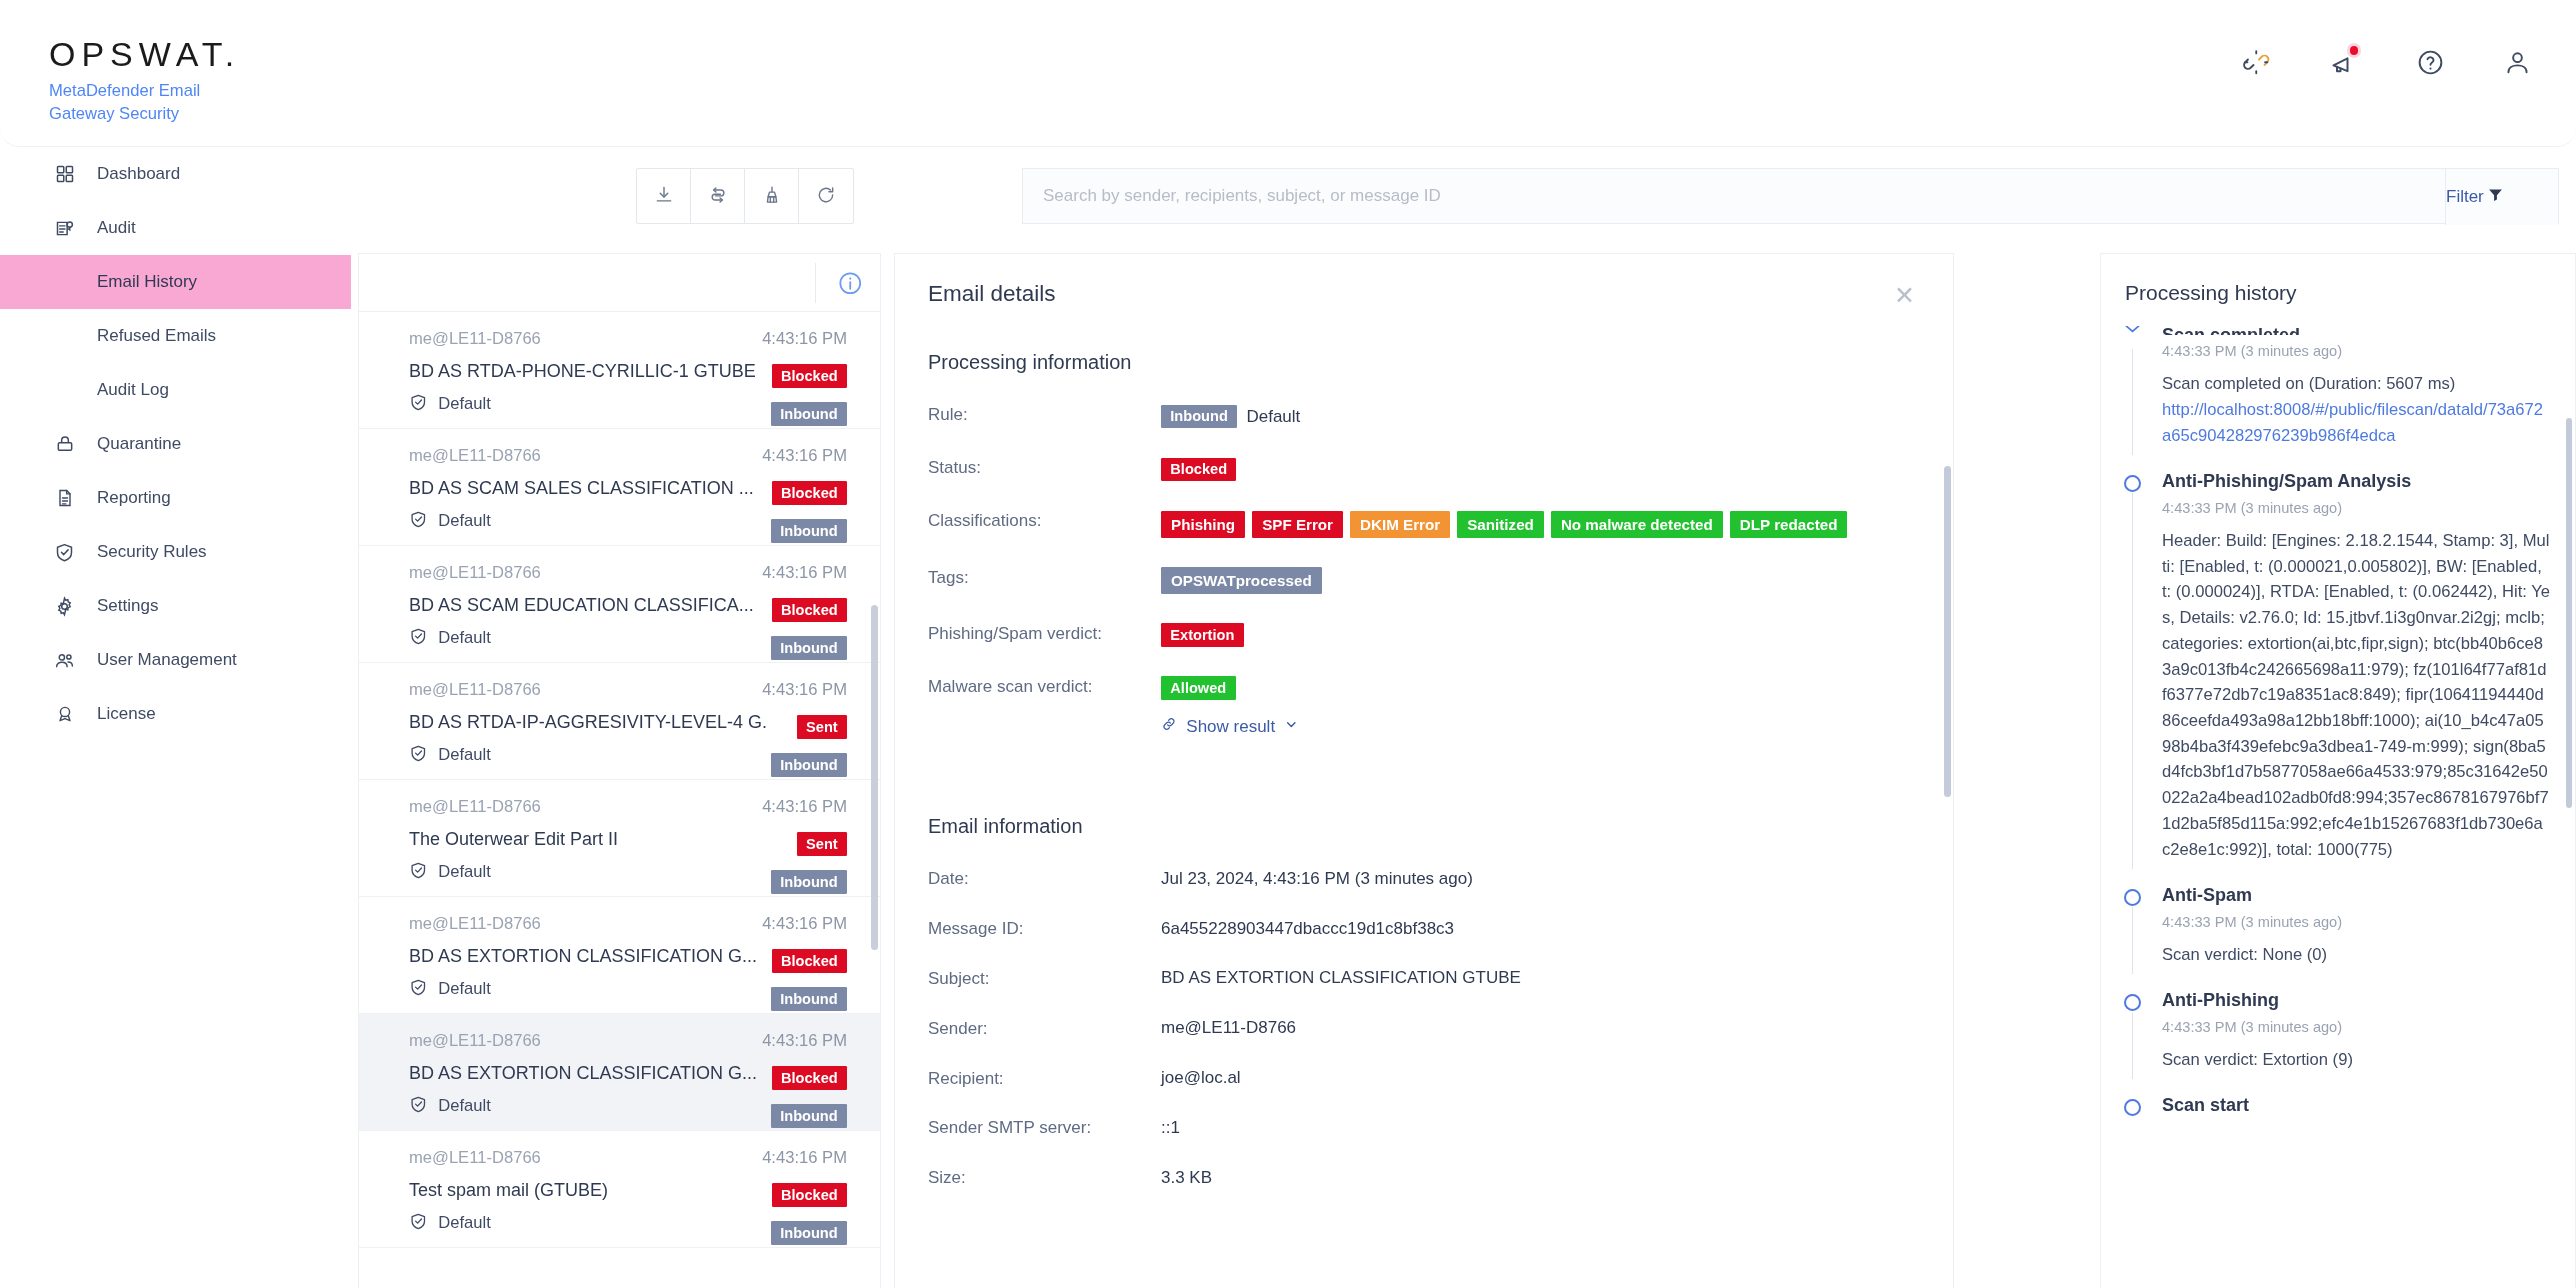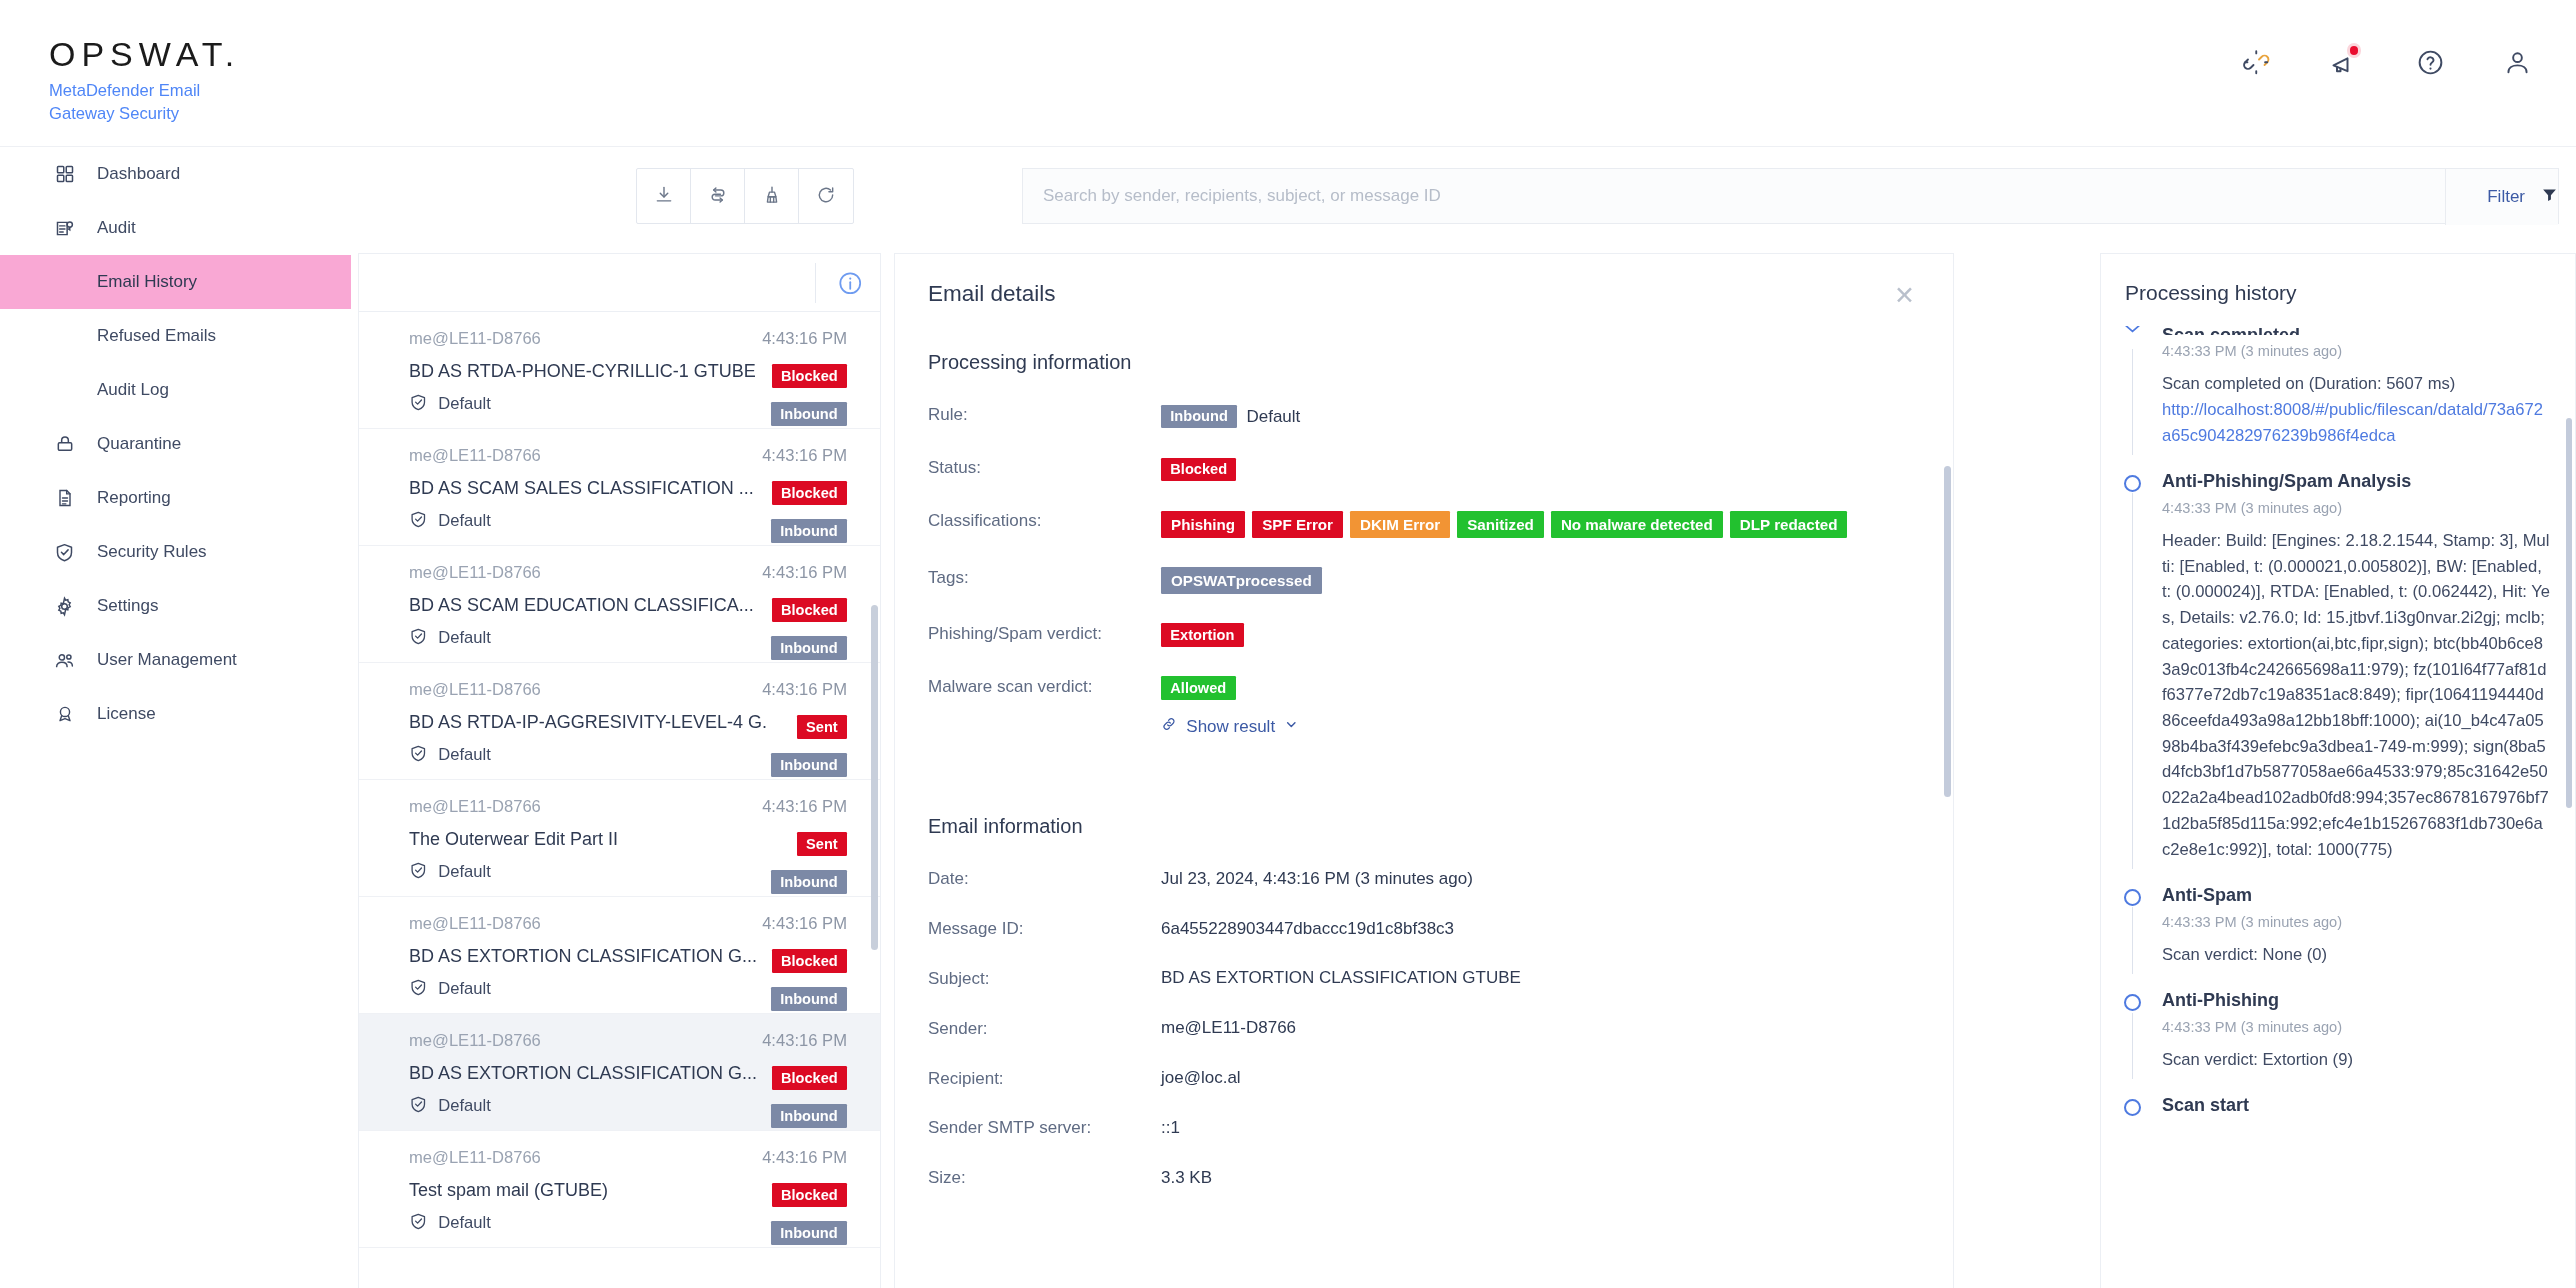--- a/index.html
+++ b/index.html
@@ -7,21 +7,21 @@
     width: 2576px; height: 1288px;
     background: #ffffff;
     font-family: "Liberation Sans", sans-serif;
     overflow: hidden;
   }
   body { position: relative; }
 
   
   .topbar {
     position: absolute; left: 0; top: 0; width: 2576px; height: 147px;
-    background: #ffffff; border-bottom: 0.7px solid #eef0f4;
+    background: #ffffff; border-bottom: 0.7px solid #eef0f4; border-radius: 19px;
   }
   .logo-wrap { position: absolute; left: 49px; top: 37px; }
   .logo-word {
     font-size: 34px; letter-spacing: 6px; color: #1b1b1b; font-weight: 300;
     line-height: 1; font-family: "Liberation Sans", sans-serif;
   }
   .logo-sub {
     margin-top: 9.3px; font-size: 16.6px; line-height: 1.35;
     color: #4f86f7; font-weight: 400; max-width: 219px;
   }
@@ -74,21 +74,21 @@
   }
   .search-input {
     border: none; outline: none; background: transparent; width: 1378px;
     margin-left: 20px; font-size: 17px; color: #737d8f;
     font-family: "Liberation Sans", sans-serif;
   }
   .search-input::placeholder { color: #b6bdc9; }
   .filter-btn {
     position: absolute; right: 0; top: 0; height: 56px; width: 113px;
     border-left: 0.7px solid #e9ecf1; display: flex; align-items: center;
-    justify-content: flex-end; gap: 16px; cursor: pointer;
+    justify-content: flex-start; gap: 3px; cursor: pointer;
     font-size: 17px; color: #3c5aa5; background: #fbfcfd;
   }
 
   
   .list-panel {
     position: absolute; left: 358px; top: 253px; width: 523px; height: 1035px;
     background: #ffffff; border: 0.7px solid #eceff4; border-bottom: none;
     overflow: hidden;
   }
   .list-head {

